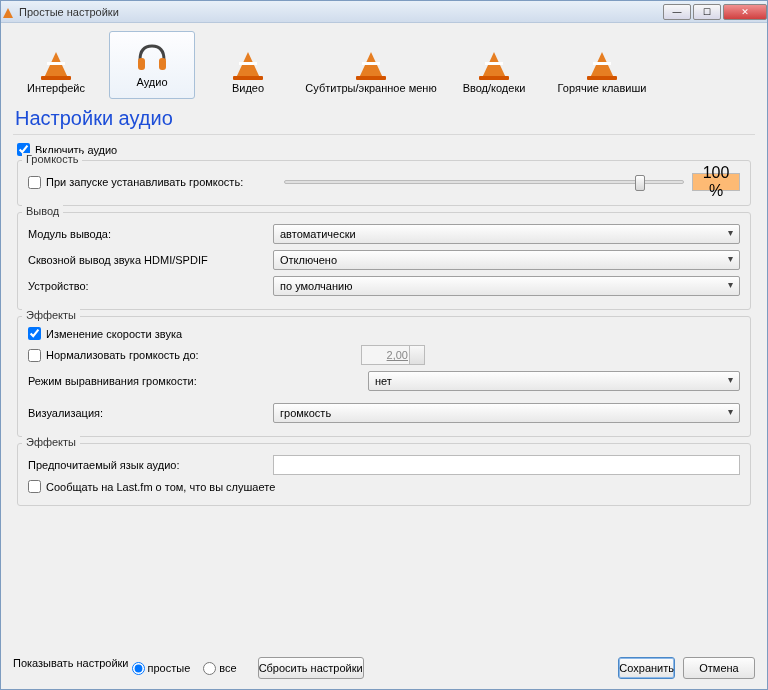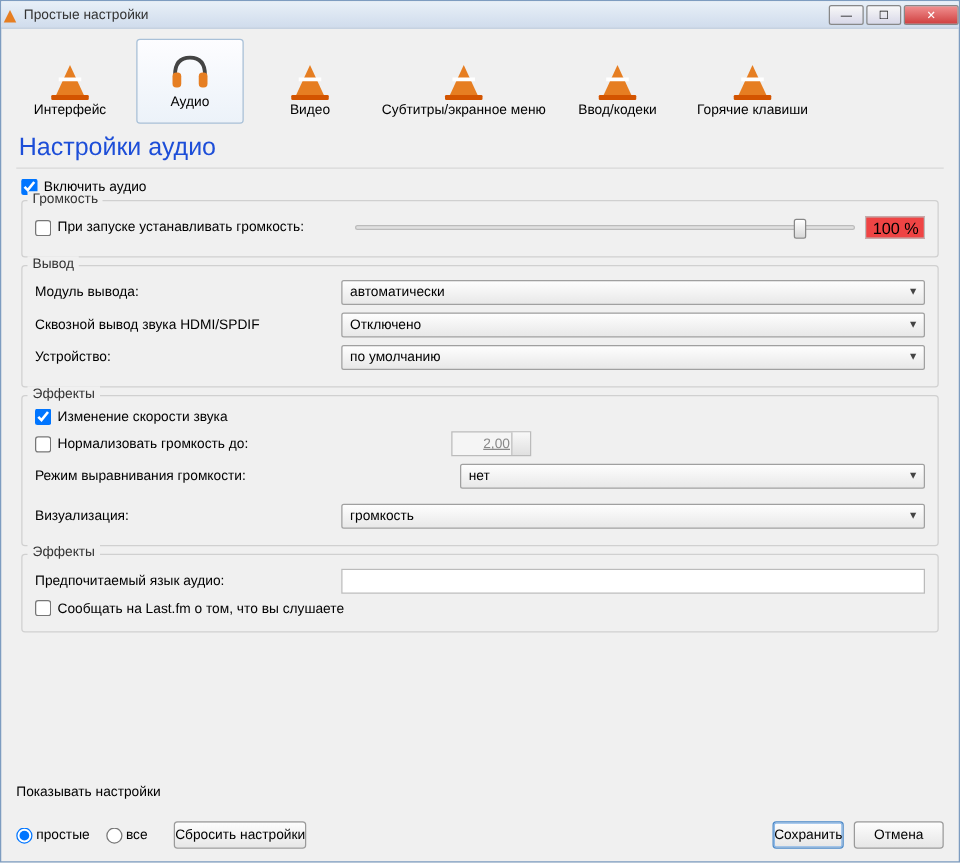--- a/index.html
+++ b/index.html
@@ -156,22 +156,22 @@
   width: 10px; height: 16px;
   background: linear-gradient(#fff, #d8d8d8);
   border: 1px solid #888;
   border-radius: 2px;
 }
 .num-box {
   width: 48px; height: 18px;
   border: 1px solid #bbb;
   text-align: center;
   padding: 0 4px;
-  font-size: 13px;
-  background: #ef4444;
+  font-size: 16px;
+  background: #fdba74;
   display: flex; align-items: center; justify-content: flex-end;
 }
 .spinner {
   width: 64px; height: 20px;
   border: 1px solid #bbb;
   background: #f5f5f5;
   color: #888;
   text-align: right;
   padding: 0 16px 0 4px;
   font-size: 11px;
@@ -194,21 +194,21 @@
   padding: 0 4px;
   font-size: 11px;
 }
 .bottom-bar {
   position: absolute;
   bottom: 0; left: 0; right: 0;
   padding: 8px 12px 10px 12px;
   display: flex;
   align-items: flex-end;
 }
-.show-settings { display: flex; flex-direction: column; gap: 17px; margin-top: 20px; }
+.show-settings { display: flex; flex-direction: row; gap: 3px; margin-top: 20px; }
 .radio-row { display: flex; align-items: center; gap: 3px; justify-content: center; }
 .radio-row label { margin-right: 10px; }
 .btn {
   height: 22px;
   padding: 0 0;
   background: linear-gradient(#fdfdfd, #e6e6e6);
   border: 1px solid #9a9a9a;
   border-radius: 3px;
   font-size: 11px;
   cursor: pointer;

